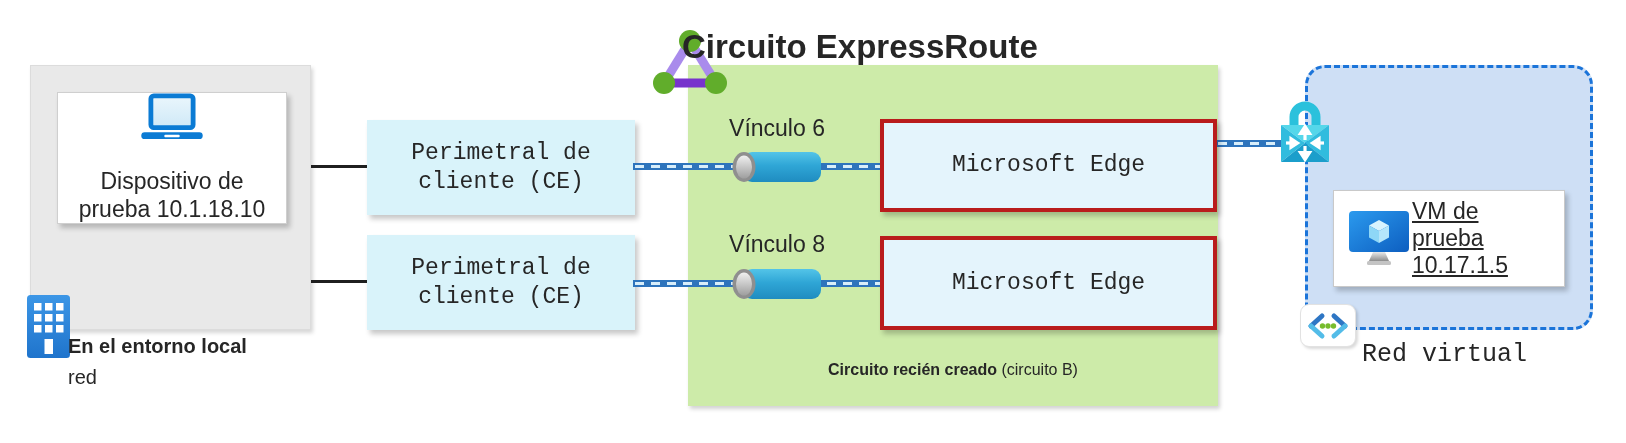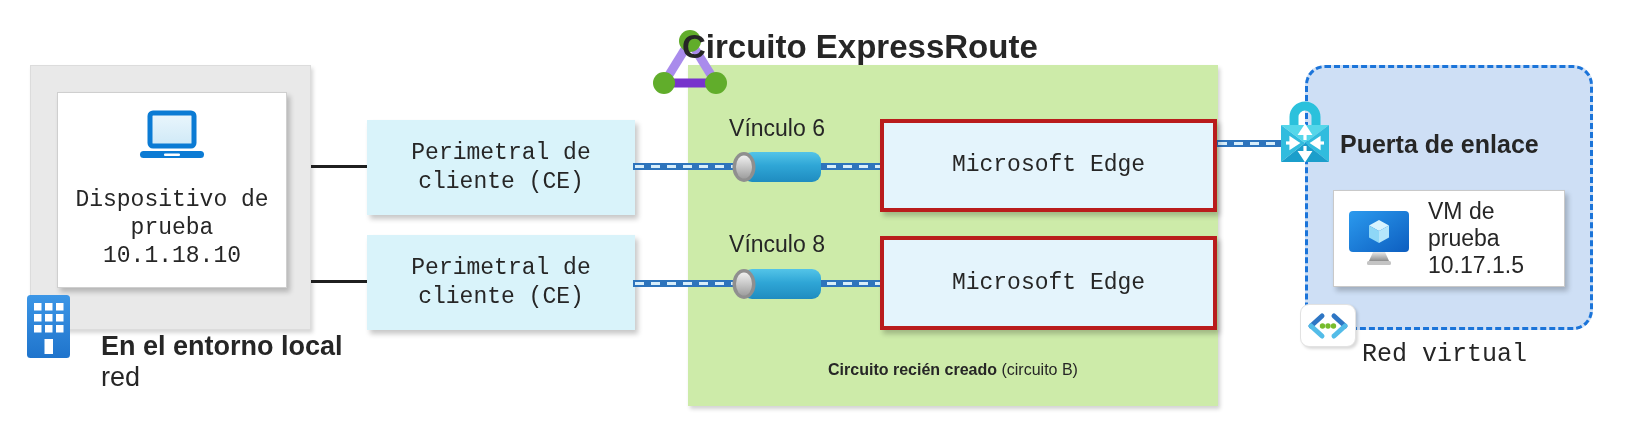--- a/index.html
+++ b/index.html
@@ -7,24 +7,24 @@
     position:relative;width:1626px;height:443px;background:#fff;overflow:hidden;
     font-family:"Liberation Sans",sans-serif;color:#262626;font-size:23px;line-height:1.22;
   }
   .abs{position:absolute;}
   .shadow{box-shadow:3px 4px 5px rgba(0,0,0,.22);}
   .softshadow{box-shadow:2px 3px 4px rgba(0,0,0,.16);}
   .center{display:flex;align-items:center;justify-content:center;text-align:center;font-family:Liberation Mono, monospace;}
   .b{font-weight:bold;}
 
   .grayBox{left:30px;top:65px;width:281px;height:265px;background:var(--onprem_fill,#E9E9E9);border:1px solid #DCDCDC;box-sizing:border-box;}
-  .deviceBox{left:57px;top:92px;width:230px;height:196px;background:#fff;border:1px solid #CFCFCF;box-sizing:border-box;
-             display:flex;flex-direction:column;align-items:center;justify-content:center;gap:24px;text-align:center;font-family:Liberation Mono, monospace;}
+  .deviceBox{left:57px;top:92px;width:230px;height:132px;background:#fff;border:1px solid #CFCFCF;box-sizing:border-box;
+             display:flex;flex-direction:column;align-items:center;justify-content:center;gap:24px;text-align:center;}
   .deviceBox .txt{width:200px;}
-  .onpremLabel{left:101px;top:331px;font-size:27px;line-height:31px;}
+  .onpremLabel{left:68px;top:331px;font-size:20px;line-height:31px;}
   .onpremLabel span{display:block;}
 
   .bline{height:3px;background:#1F1F1F;}
 
   .ceBox{left:367px;width:268px;height:95px;background:var(--ce_fill,#D9F3FA);}
   .ceBox span{width:180px;}
 
   .hdash{height:7px;background:var(--link_line,#2E74BC);}
   .hdash::after{content:"";position:absolute;left:2px;right:2px;top:2px;height:3px;
     background:repeating-linear-gradient(90deg,#D8EEFA 0 9px,rgba(0,0,0,0) 9px 16px);}
@@ -32,21 +32,21 @@
   .greenBox{left:688px;top:65px;width:530px;height:341px;background:var(--circuit_fill,#CDEBA9);box-shadow:2px 3px 4px rgba(0,0,0,.18);}
   .title{left:682px;top:27px;font-size:33px;font-weight:bold;}
   .linkLabel{left:697px;width:160px;text-align:center;}
   .meBox{left:880px;width:337px;background:var(--edge_fill,#E4F4FC);border:4px solid #b91c1c;box-sizing:border-box;}
   .caption{left:688px;top:360px;width:530px;text-align:center;font-size:16px;}
 
   .vnetBox{left:1305px;top:65px;width:288px;height:265px;background:var(--vnet_fill,#CEDFF5);
            border:3px dashed var(--vnet_border,#1B74D9);border-radius:20px;box-sizing:border-box;}
   .gwLabel{left:1340px;top:129px;font-size:25px;font-weight:bold;}
   .vmBox{left:1333px;top:190px;width:232px;height:97px;background:#fff;border:1px solid #C9C9C9;box-sizing:border-box;
-         display:flex;align-items:center;gap:18px;padding-left:14px;}
+         display:flex;align-items:center;gap:2px;padding-left:14px;text-decoration:underline;}
   .vmBox .txt{width:100px;line-height:27px;}
   .vnetIconBox{left:1300px;top:304px;width:56px;height:43px;background:#fff;border:1px solid #E2E2E2;border-radius:9px;
                box-shadow:2px 2px 3px rgba(0,0,0,.15);display:flex;align-items:center;justify-content:center;box-sizing:border-box;}
   .vnetLabel{left:1362px;top:340px;font-size:25px;font-family:Liberation Mono, monospace;}
 </style>
 </head>
 <body>
 
 <div class="canvas">
 
@@ -175,21 +175,20 @@
       <line x1="26" y1="45" x2="26" y2="37"></line>
         <polygon points="26,31.5 21.5,38.5 30.5,38.5"></polygon>
       <line x1="26" y1="51" x2="26" y2="59"></line>
         <polygon points="26,64.5 21.5,57.5 30.5,57.5"></polygon>
       <line x1="7" y1="48" x2="13" y2="48"></line>
         <polygon points="18.5,48 12,43.8 12,52.2"></polygon>
       <line x1="45" y1="48" x2="39" y2="48"></line>
         <polygon points="33.5,48 40,43.8 40,52.2"></polygon>
     </g>
   </svg>
-  <div class="abs gwLabel">Puerta de enlace</div>
 
   <div class="abs vmBox shadow">
     <svg width="62" height="58" viewBox="0 0 62 58">
       <rect x="1" y="1" width="60" height="41" rx="4" fill="url(#gMon)"></rect>
       <polygon points="31,10 41,15.5 31,21 21,15.5" fill="#D8F3FE"></polygon>
       <polygon points="21,15.5 31,21 31,33 21,27.5" fill="#8ED7F7"></polygon>
       <polygon points="41,15.5 31,21 31,33 41,27.5" fill="#B5E6FB"></polygon>
       <polygon points="25,42 37,42 41,51 21,51" fill="url(#gStand)"></polygon>
       <rect x="19" y="51" width="24" height="4" rx="1.5" fill="#C4C4C4"></rect>
     </svg>

